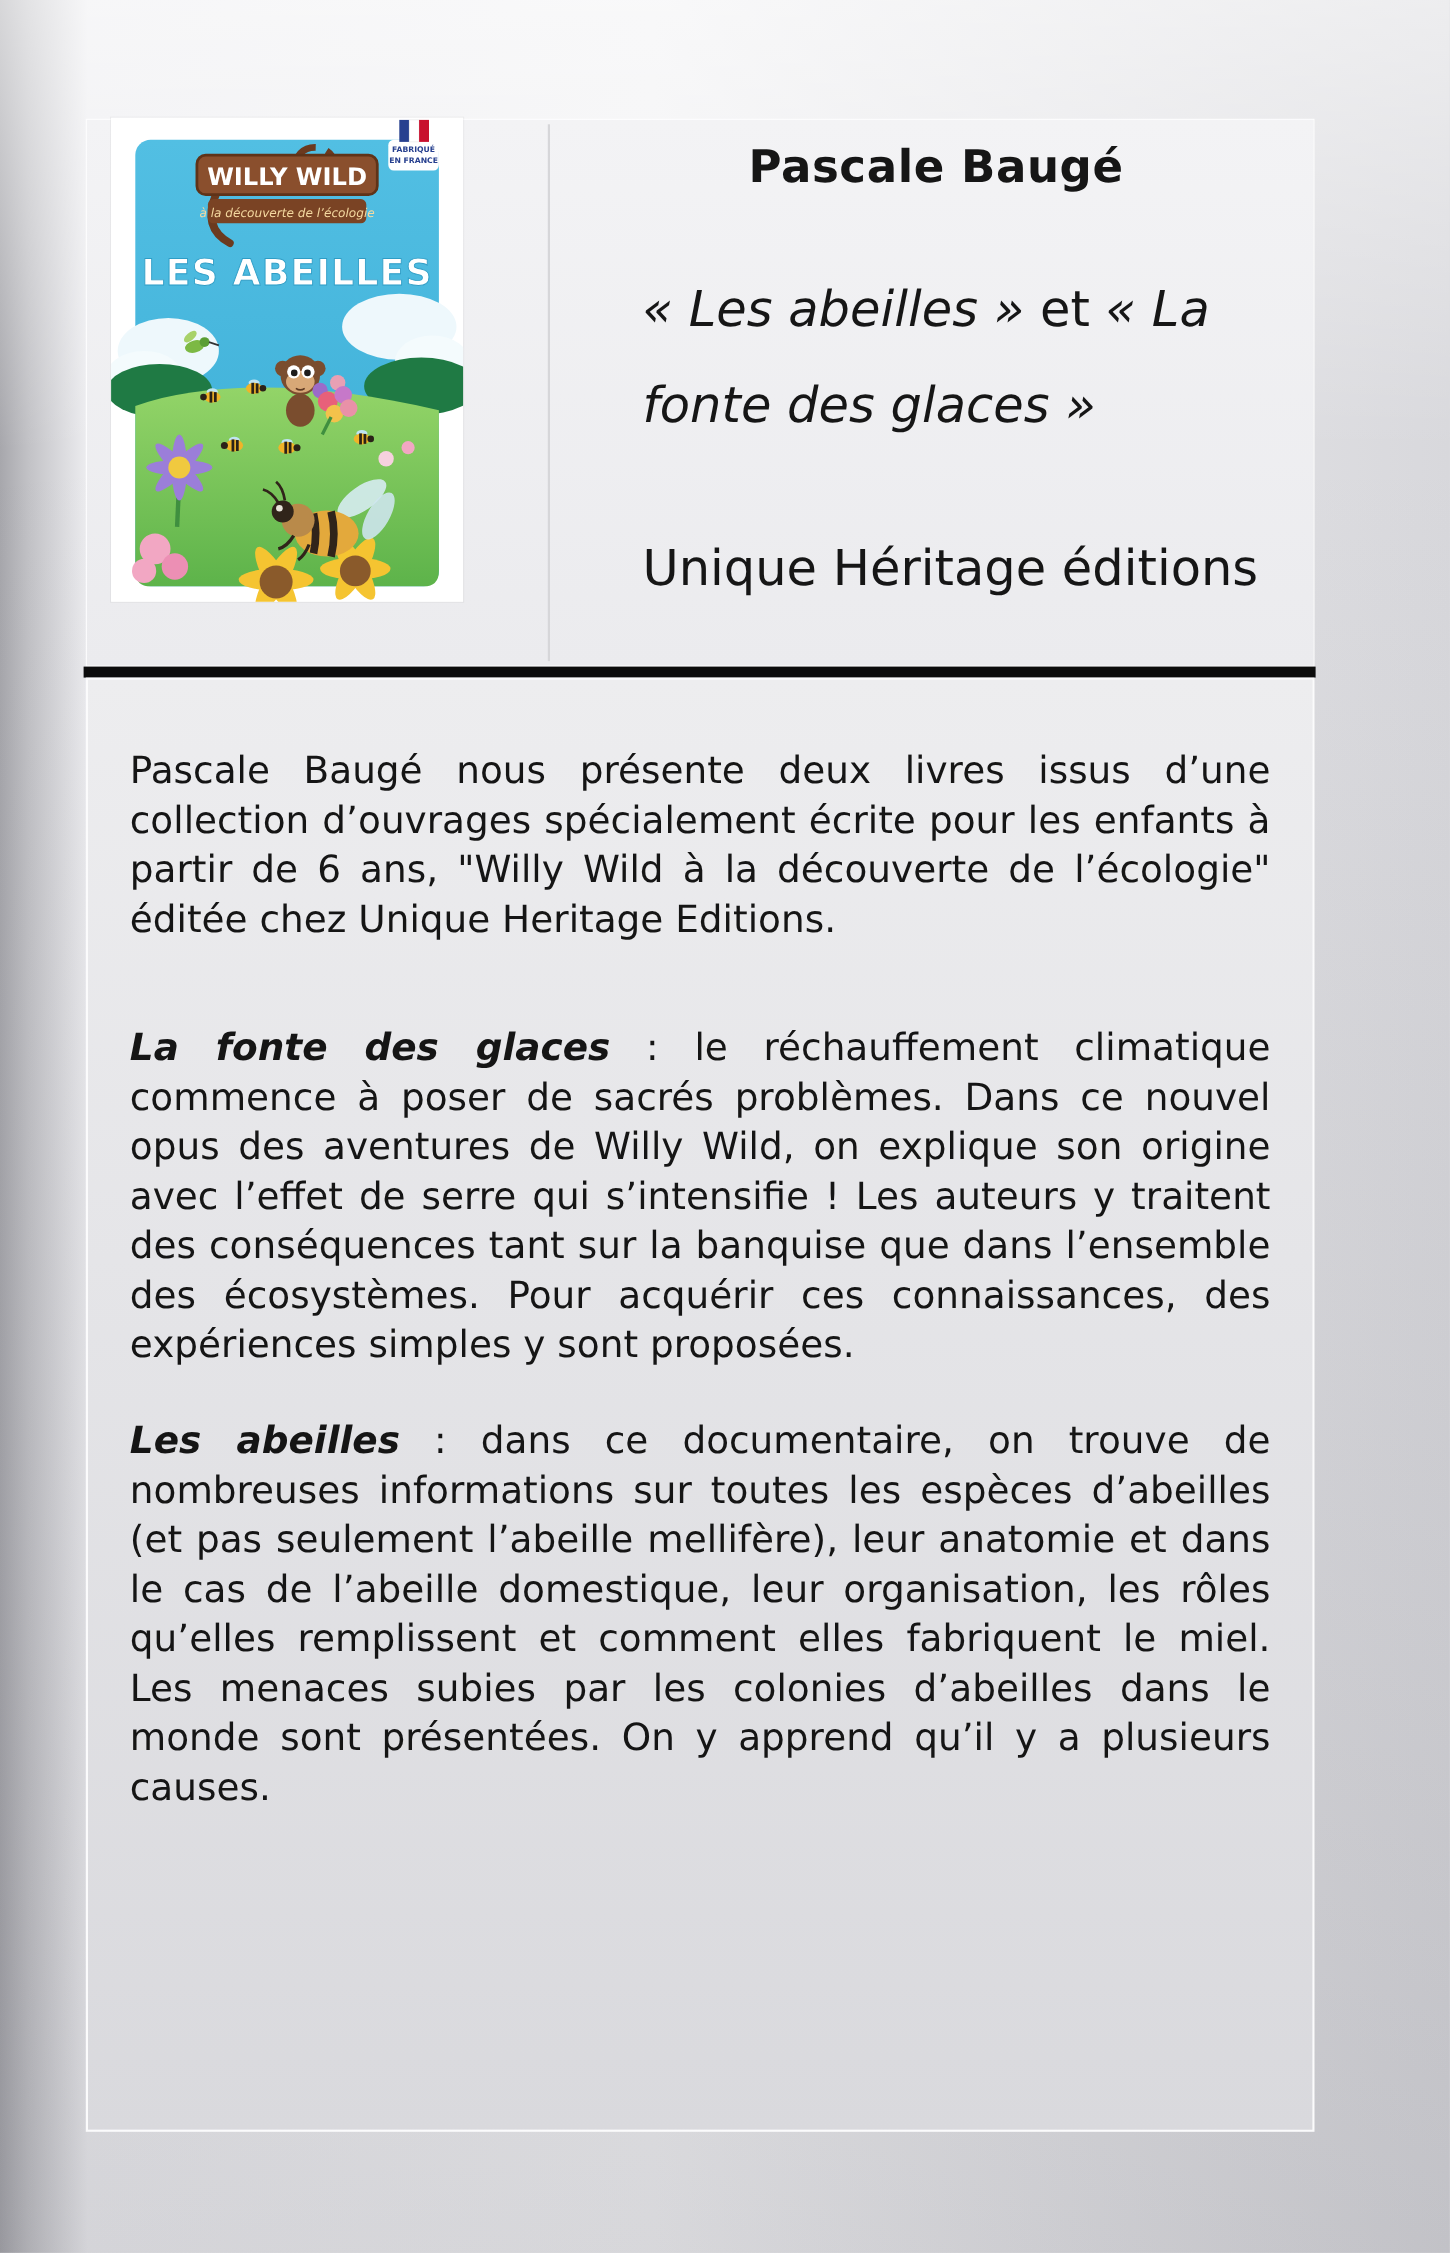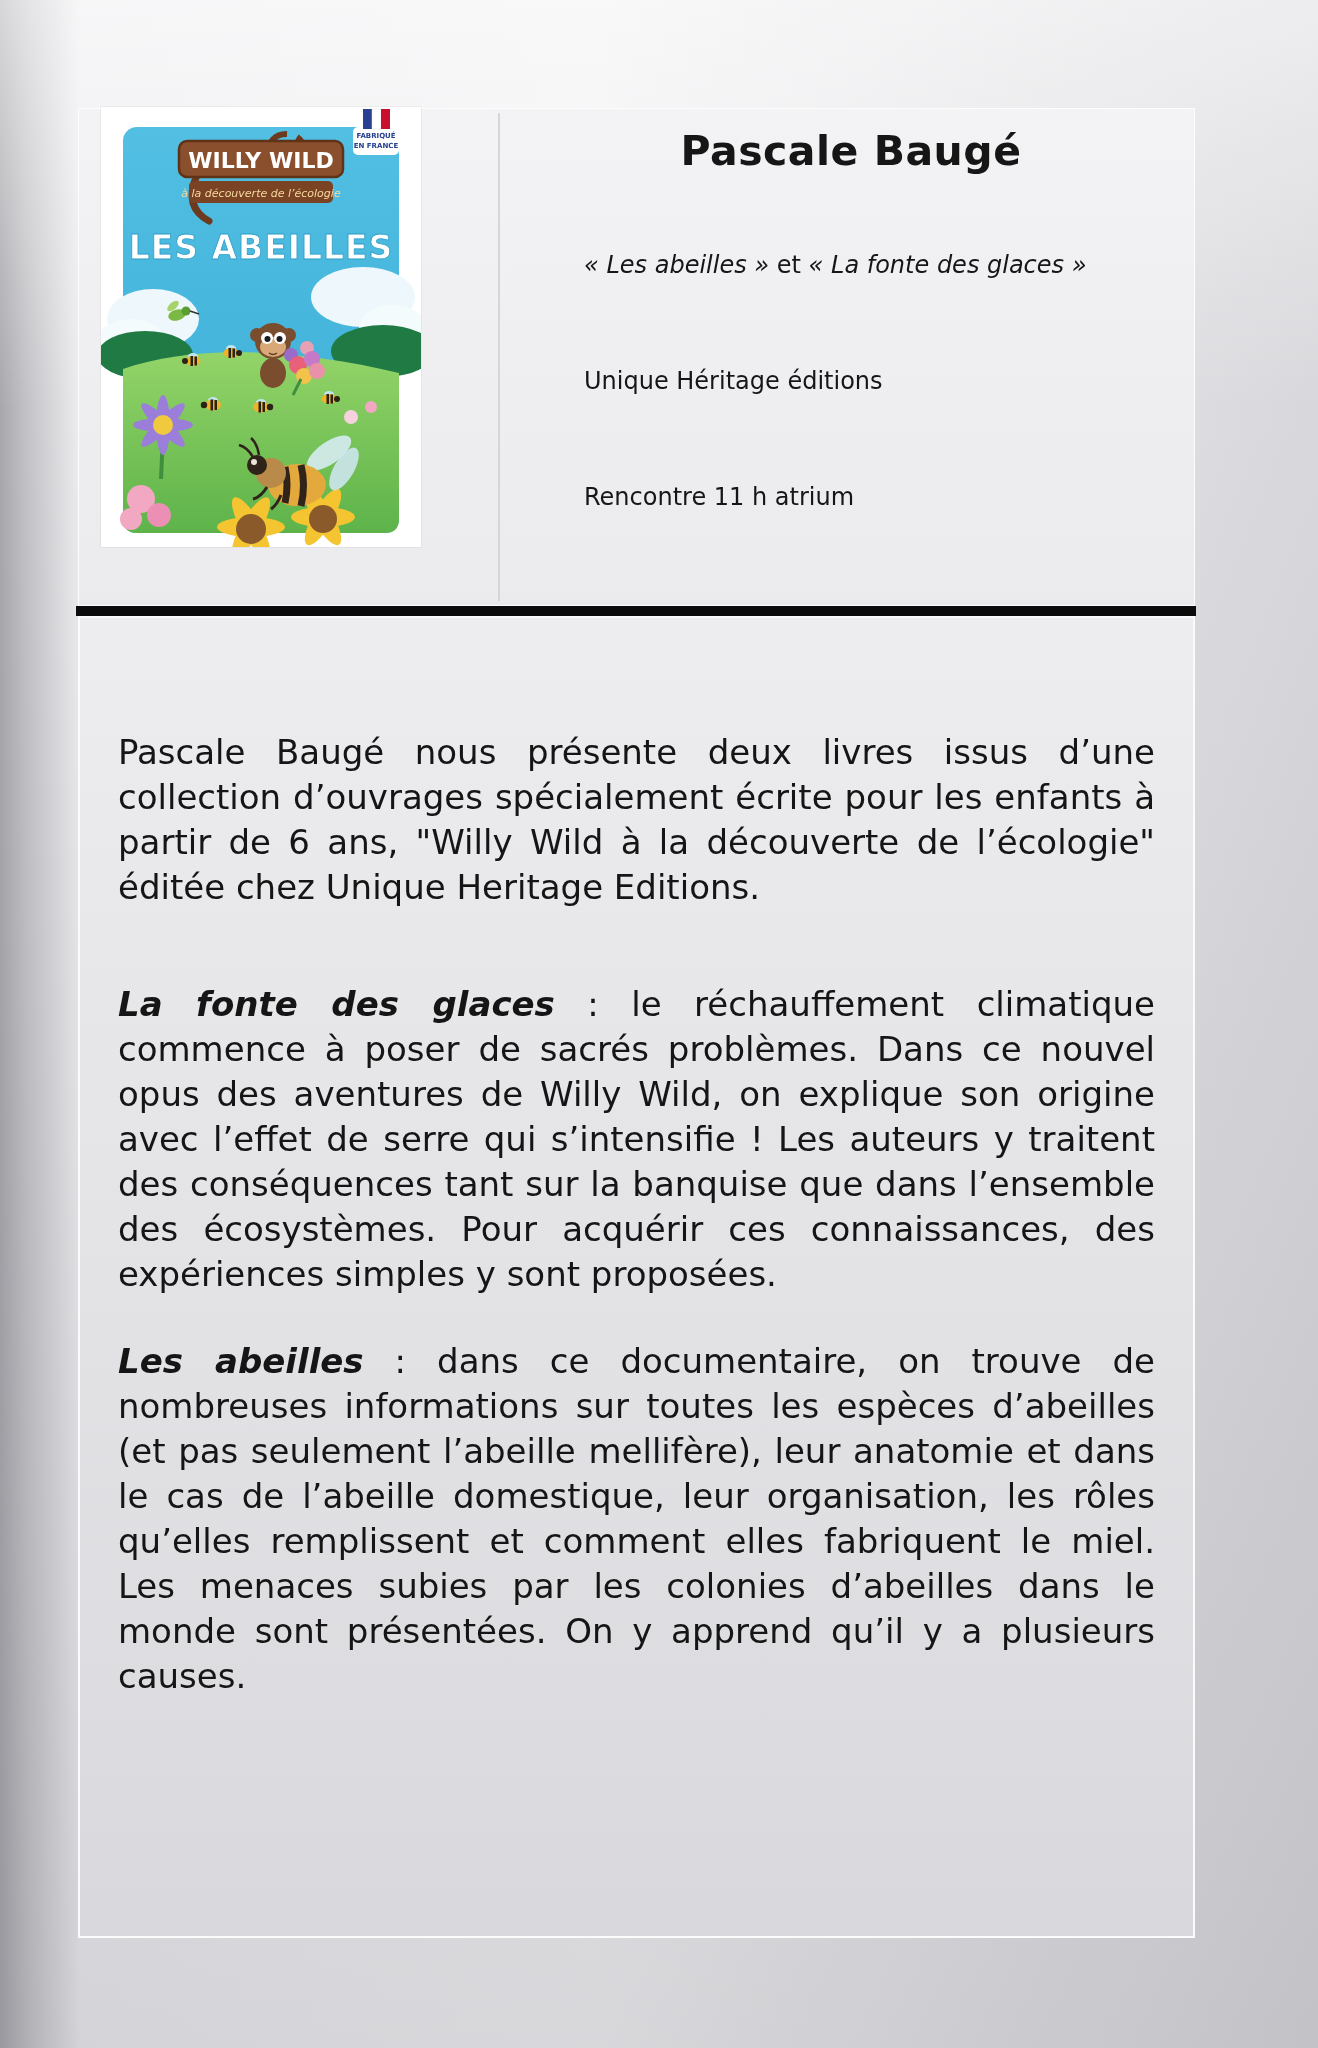--- a/index.html
+++ b/index.html
@@ -26,33 +26,33 @@
   }
   .cover-page svg{display:block;}
   .hdr-text{
     position:absolute;left:421px;right:0;top:0;bottom:0;
     padding-left:8px;color:#161616;
   }
   .author{
     margin-top:18px;text-align:center;
     font-size:41px;font-weight:bold;letter-spacing:.5px;
   }
-  .hdr-line{font-size:24px;line-height:56px;margin:0 0 0 76px;}
+  .hdr-line{font-size:45px;line-height:88px;margin:0 0 0 76px;}
   .titles-line{margin-top:62px;width:600px;}
   .publisher-line{margin-top:60px;}
   .meeting-line{margin-top:60px;}
   .black-rule{
     position:absolute;left:76px;top:606px;width:1120px;height:10px;
     background:#0c0c0c;
   }
   .body-box{
     position:absolute;left:78px;top:616px;width:1117px;height:1322px;
     box-sizing:border-box;border:2px solid #fbfbfc;
     background:linear-gradient(180deg,#ededef 0%,#e5e5e8 40%,#d9d9dd 100%);
-    padding:112px 38px 0 38px;
+    padding:61px 38px 0 38px;
   }
   .para{
     margin:0;color:#151515;
     font-size:34px;line-height:45px;text-align:justify;
   }
   .para.p1{margin-bottom:72px;}
   .para.p2{margin-bottom:42px;}
   .lead{font-weight:bold;font-style:italic;margin-top:44px;}
   i{font-style:italic;}
 </style>

